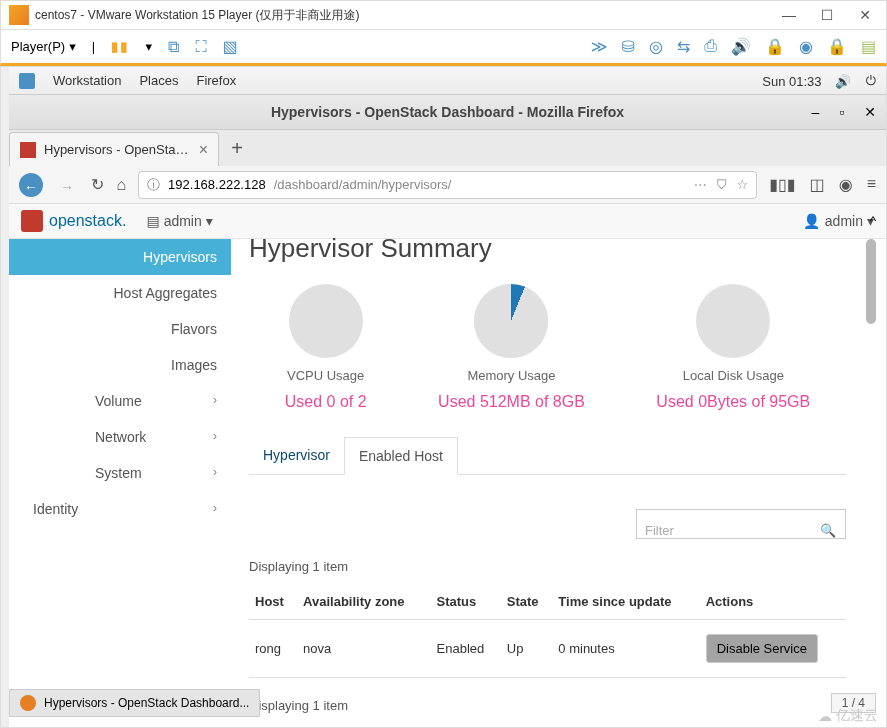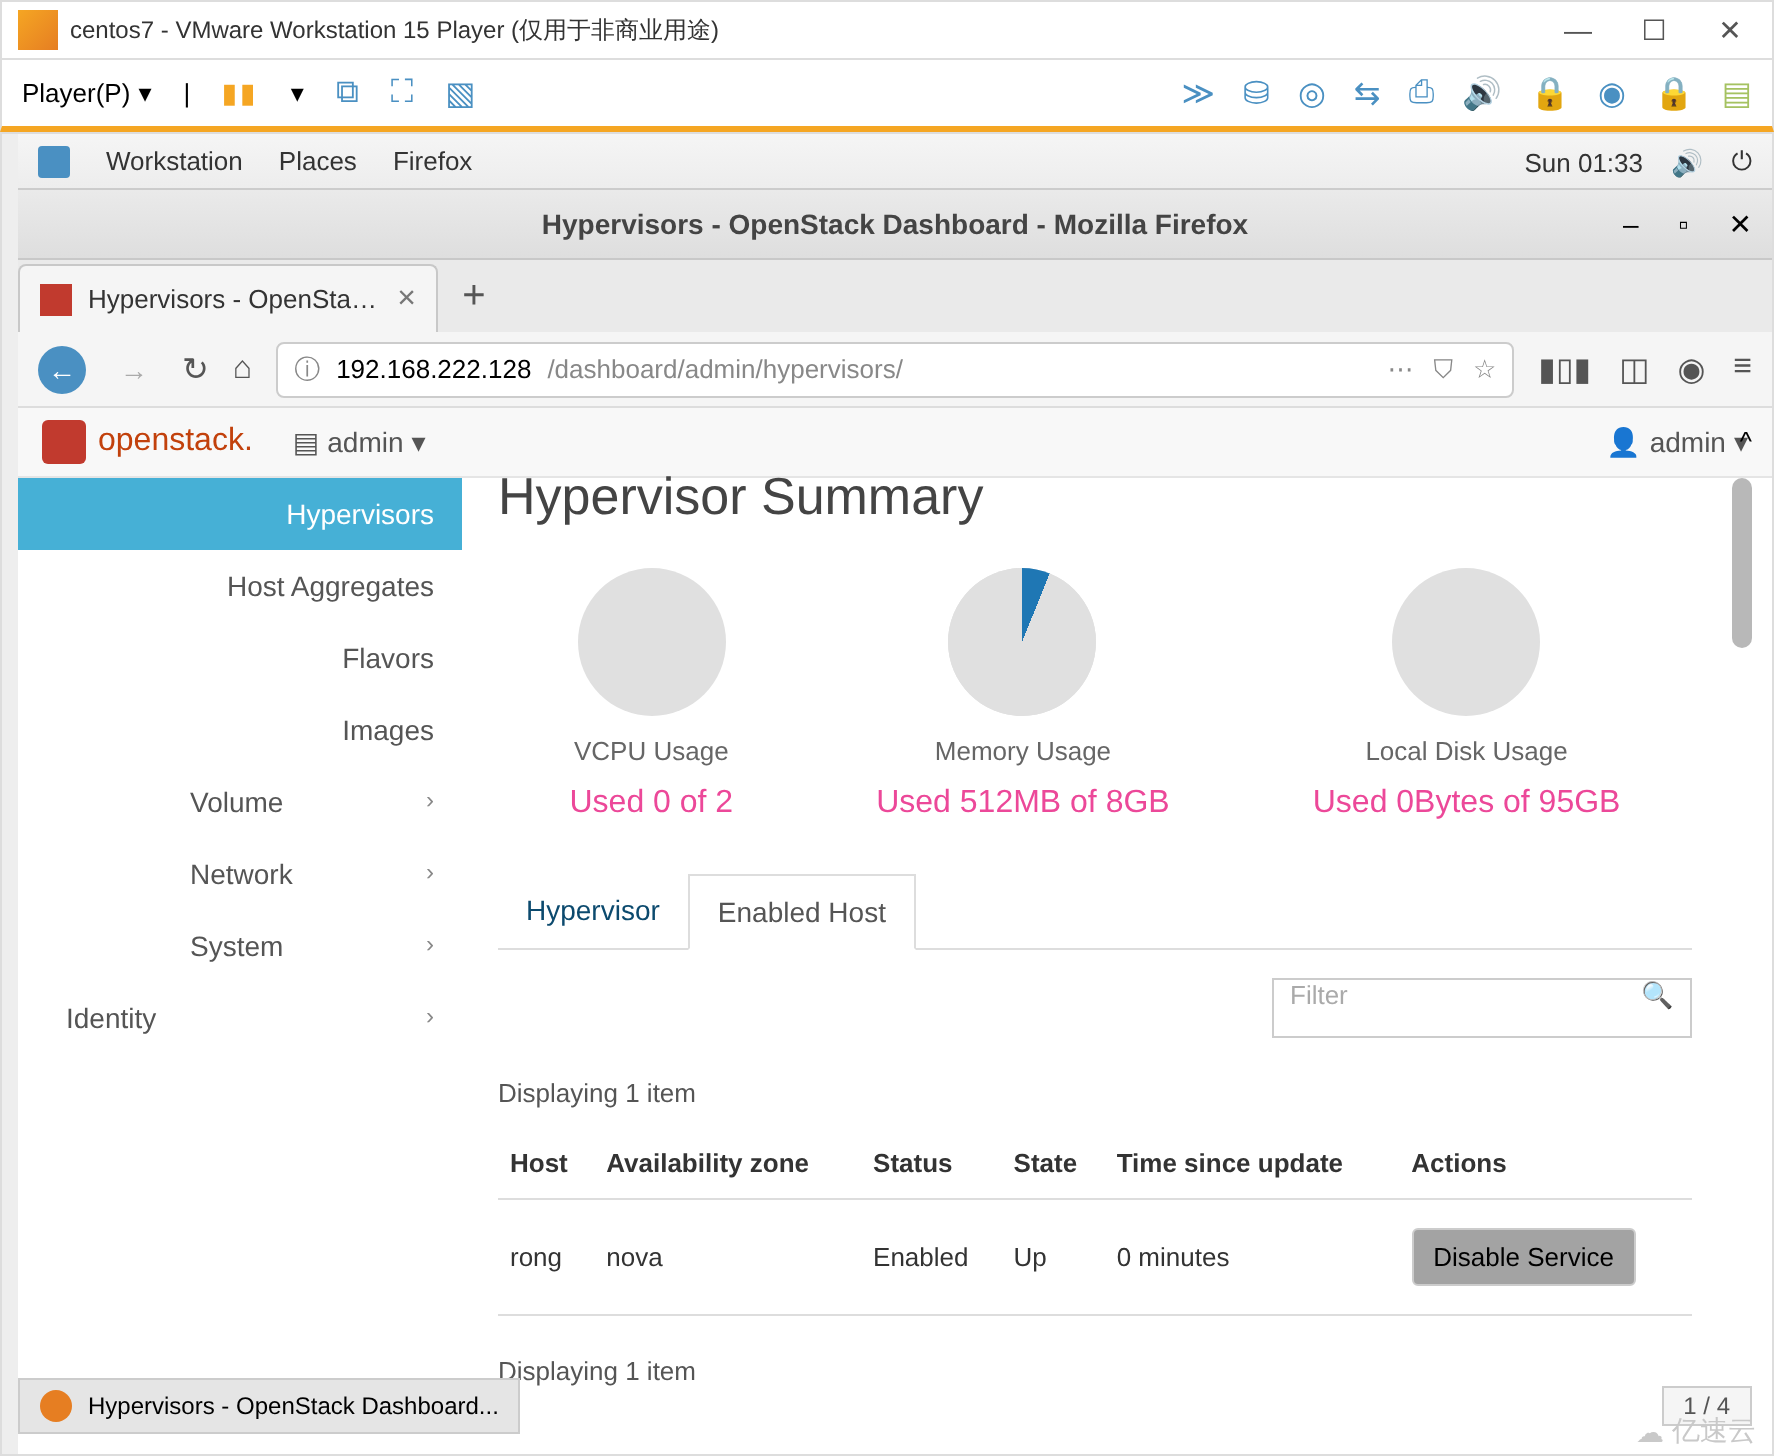--- a/index.html
+++ b/index.html
@@ -47,21 +47,21 @@
 .urlbar { flex: 1; height: 28px; border: 1px solid #ccc; border-radius: 4px; display: flex; align-items: center; padding: 0 8px; gap: 8px; font-size: 13px; background: #fff; }
 .url-i { color: #888; }
 .url-path { color: #888; }
 .url-right-icons { display: flex; gap: 10px; color: #888; }
 .ff-right-icons { display: flex; gap: 14px; color: #555; font-size: 16px; }
 
 
 .os-header { position: absolute; top: 137px; left: 8px; right: 0; height: 35px; background: #f8f8f8; border-bottom: 1px solid #e5e5e5; display: flex; align-items: center; padding: 0 12px; gap: 20px; font-size: 14px; color: #555; }
 .os-logo { display: flex; align-items: center; gap: 6px; }
 .os-logo-mark { width: 22px; height: 22px; background: #c13a2e; border-radius: 3px; }
-.os-logo-txt { font-size: 16px; color: #c2410c; }
+.os-logo-txt { font-size: 16px; color: #0369a1; }
 .os-proj { display: flex; align-items: center; gap: 4px; }
 .os-user { margin-left: auto; display: flex; align-items: center; gap: 4px; }
 
 
 .os-scrolldot { position: absolute; right: 10px; top: 146px; }
 .os-body { position: absolute; top: 172px; left: 8px; right: 22px; bottom: 35px; display: flex; background: #fff; }
 .os-scrollbar { position: absolute; top: 172px; right: 10px; width: 10px; height: 85px; background: #b8b8b8; border-radius: 5px; }
 
 
 .sidebar { width: 222px; flex-shrink: 0; font-size: 14px; color: #555; }
@@ -79,21 +79,21 @@
 .pie { width: 74px; height: 74px; border-radius: 50%; background: #e0e0e0; position: relative; }
 .pie-slice { position: absolute; inset: 0; border-radius: 50%; background: conic-gradient(#1f77b4 0deg, #1f77b4 22deg, #e0e0e0 22deg); }
 .pie-label { font-size: 13px; color: #666; }
 .pie-sub { font-size: 16px; color: #ec4899; }
 
 .tabs { display: flex; border-bottom: 1px solid #ddd; margin-top: 26px; }
 .tab { padding: 10px 14px; font-size: 14px; color: #0c4a6e; }
 .tab.sel { border: 1px solid #ddd; border-bottom: 1px solid #fff; margin-bottom: -1px; background: #fff; color: #555; }
 
 .filter-row { display: flex; justify-content: flex-end; margin-top: 14px; }
-.filter-box { width: 210px; height: 30px; border: 1px solid #ccc; display: flex; align-items: flex-start; padding: 0 8px; gap: 8px; color: #aaa; font-size: 13px; }
+.filter-box { width: 210px; height: 30px; border: 1px solid #ccc; display: flex; align-items: flex-end; padding: 0 8px; gap: 8px; color: #aaa; font-size: 13px; margin-top: 20px; }
 
 .disp-text { margin-top: 20px; font-size: 13px; color: #555; }
 
 table { width: 100%; border-collapse: collapse; margin-top: 10px; font-size: 13px; }
 th { text-align: left; font-weight: bold; color: #333; padding: 10px 6px; border-bottom: 1px solid #ddd; }
 td { padding: 14px 6px; border-bottom: 1px solid #ddd; color: #333; }
 .action-btn { border: 1px solid #ccc; background: #a3a3a3; padding: 6px 10px; border-radius: 3px; font-size: 13px; }
 
 
 .taskbar { position: absolute; bottom: 10px; left: 8px; right: 10px; height: 28px; display: flex; align-items: center; }

